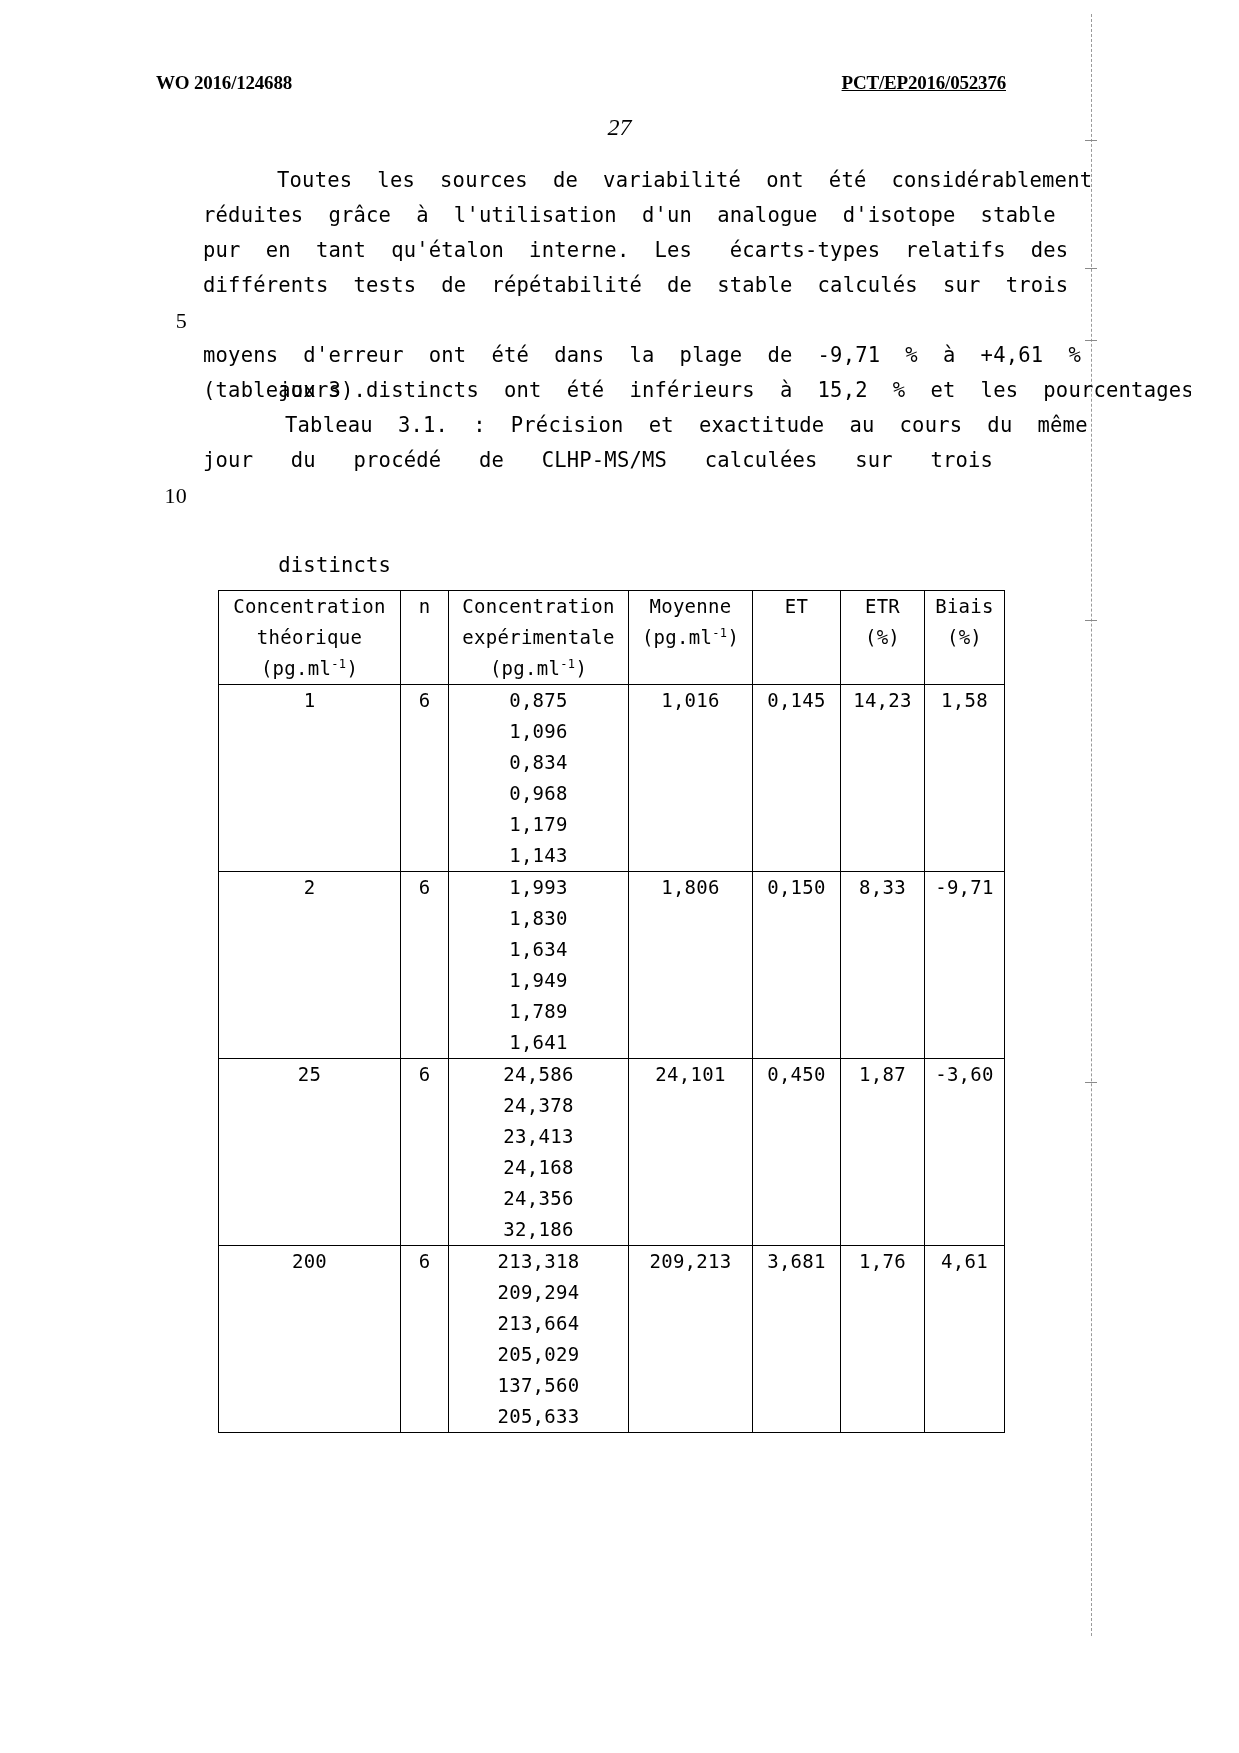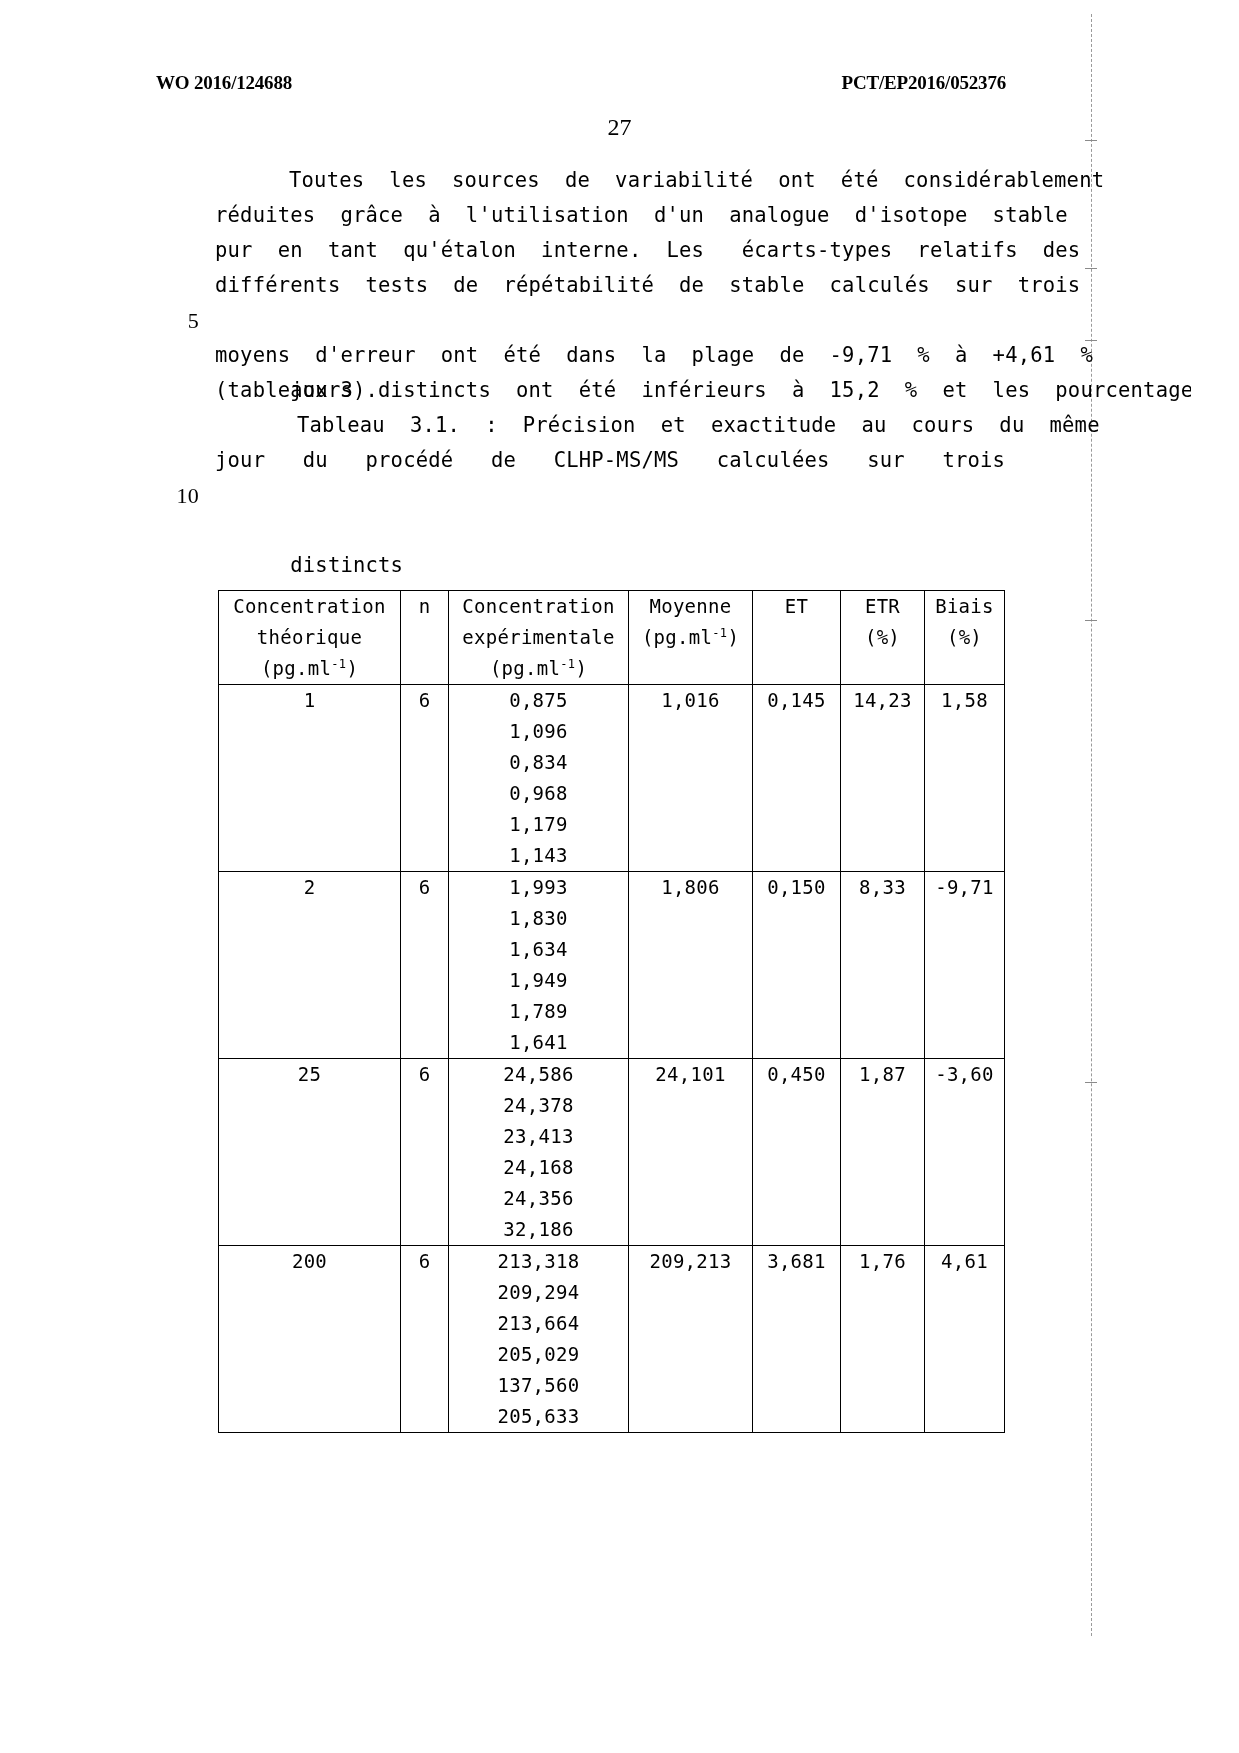--- a/index.html
+++ b/index.html
@@ -26,31 +26,32 @@
     left: 156px;
     right: 185px;
     display: flex;
     justify-content: space-between;
     font-family: "Liberation Serif", serif;
     font-weight: bold;
     font-size: 19px;
     letter-spacing: -0.2px;
   }
   .runhead .left  { white-space: nowrap; }
-  .runhead .right { white-space: nowrap; }
+  .runhead .right { white-space: nowrap; text-decoration: underline; }
 
   
   .pageno {
     position: absolute;
     top: 114px;
     left: 0;
     width: 1239px;
     text-align: center;
     font-family: "Liberation Serif", serif;
     font-size: 24px;
+    font-style: italic;
   }
 
   
   .margin-rule {
     position: absolute;
     top: 14px;
     left: 1091px;
     width: 0;
     height: 1622px;
     border-left: 1px dashed #9a9a9a;
@@ -60,21 +61,21 @@
     left: 1085px;
     width: 12px;
     height: 0;
     border-top: 1px solid #8a8a8a;
   }
 
   
   .body-block {
     position: absolute;
     top: 163px;
-    left: 215px;
+    left: 203px;
     width: 795px;
   }
   .ln {
     position: relative;
     height: 35px;
     line-height: 35px;
     font-size: 20.5px;
     letter-spacing: 0.2px;
     white-space: pre;
   }

